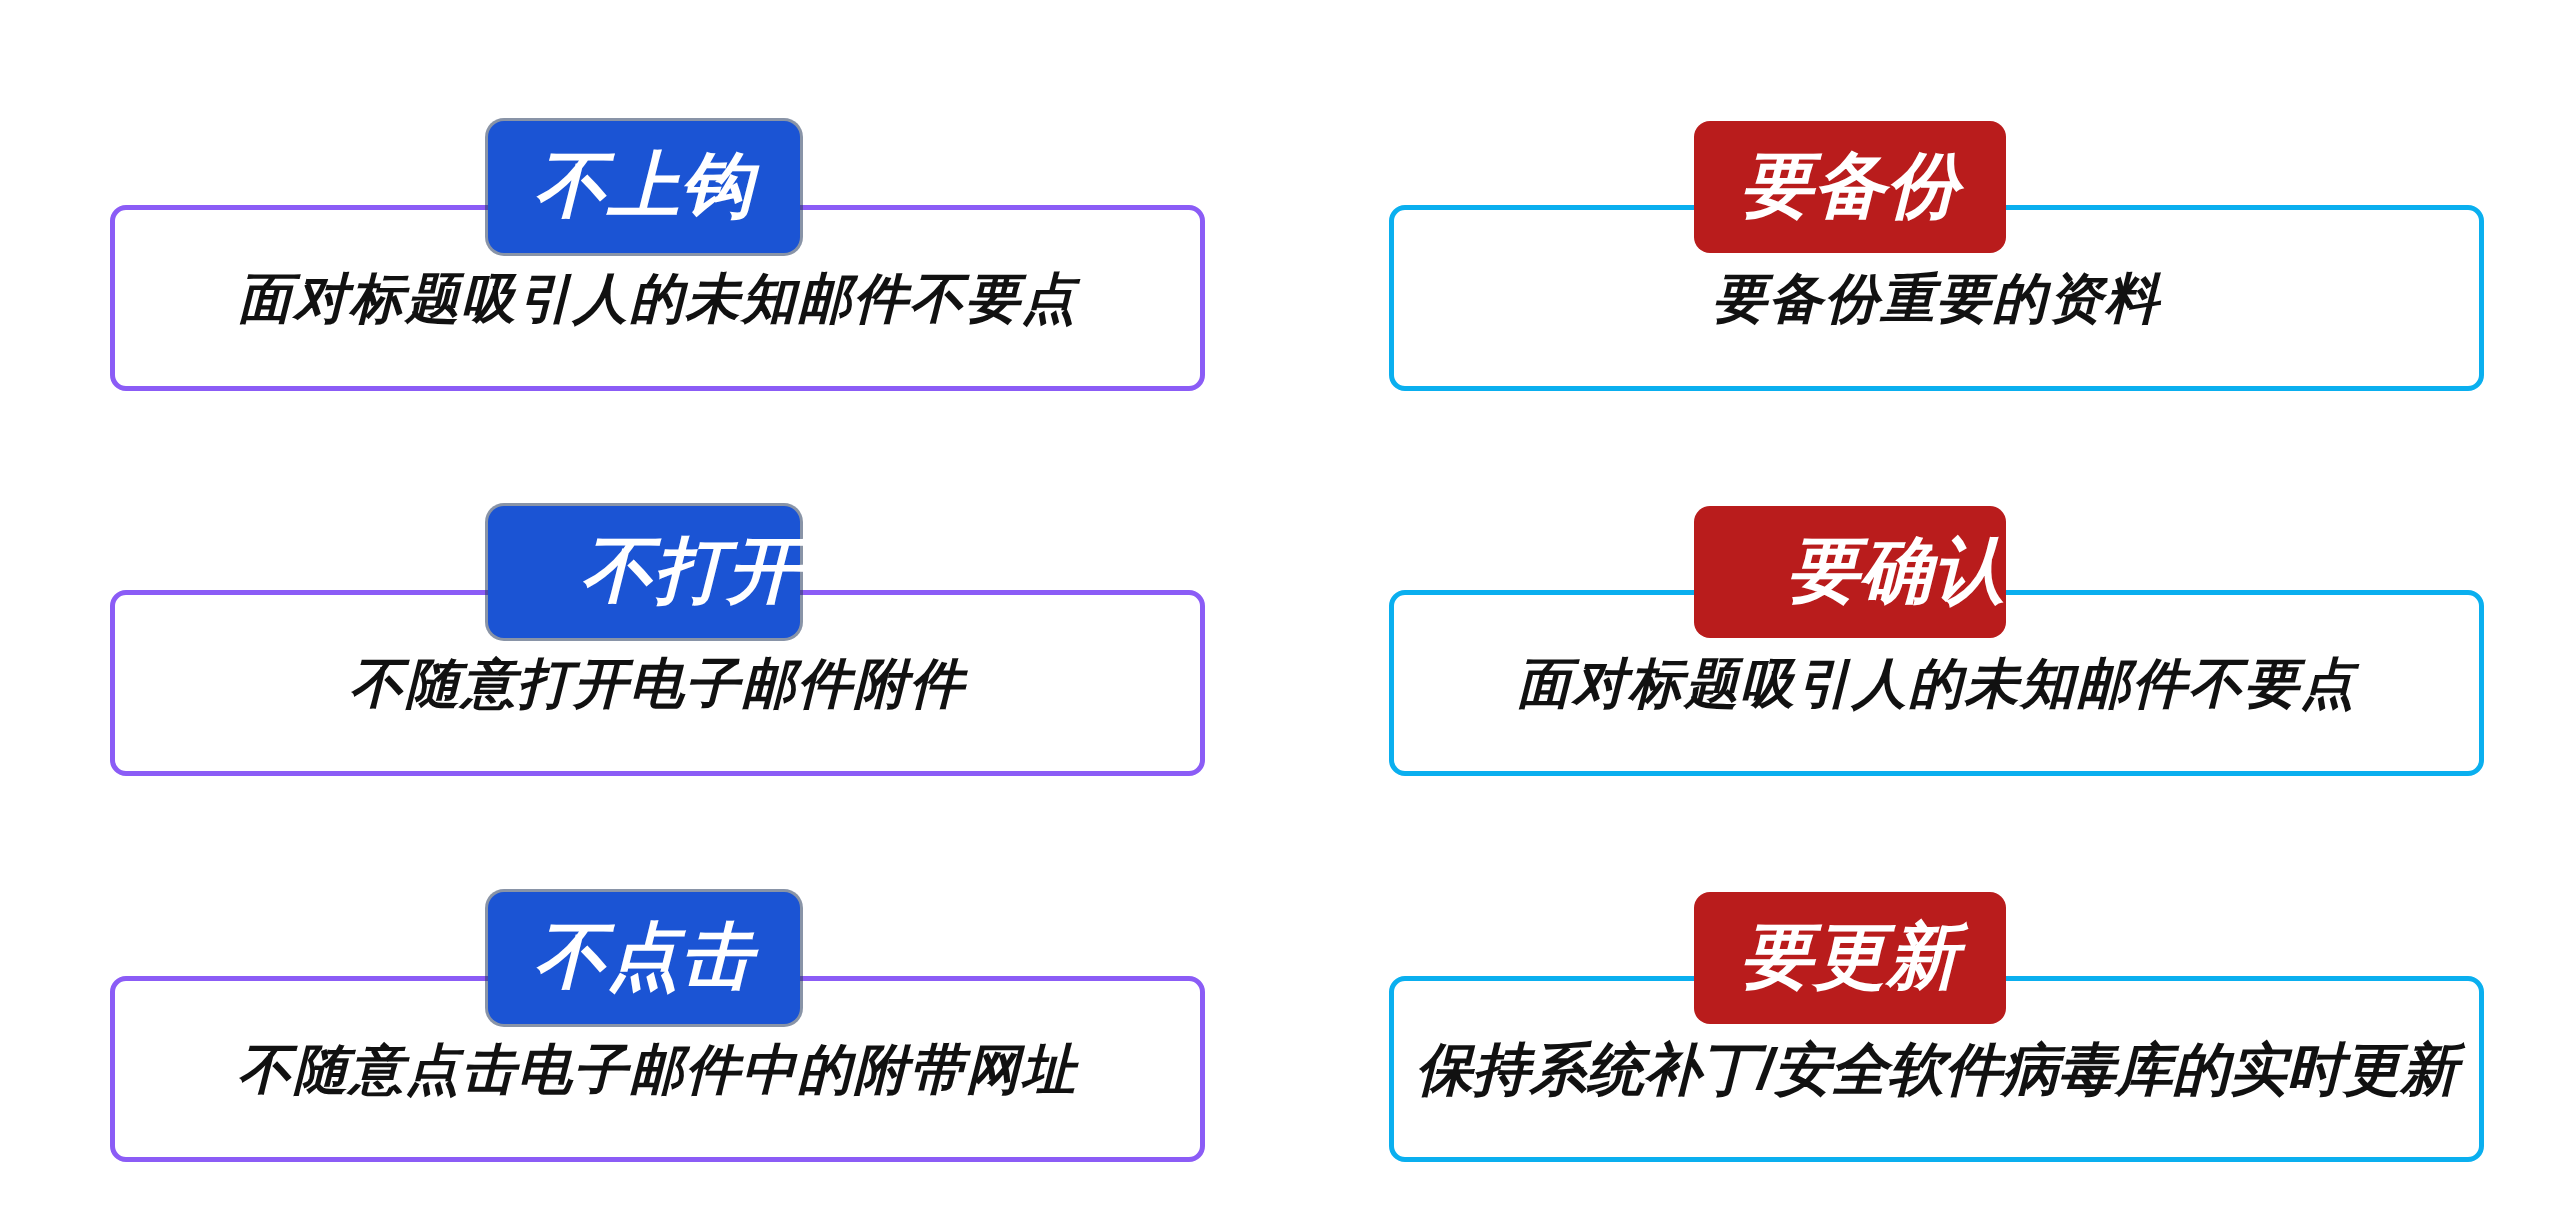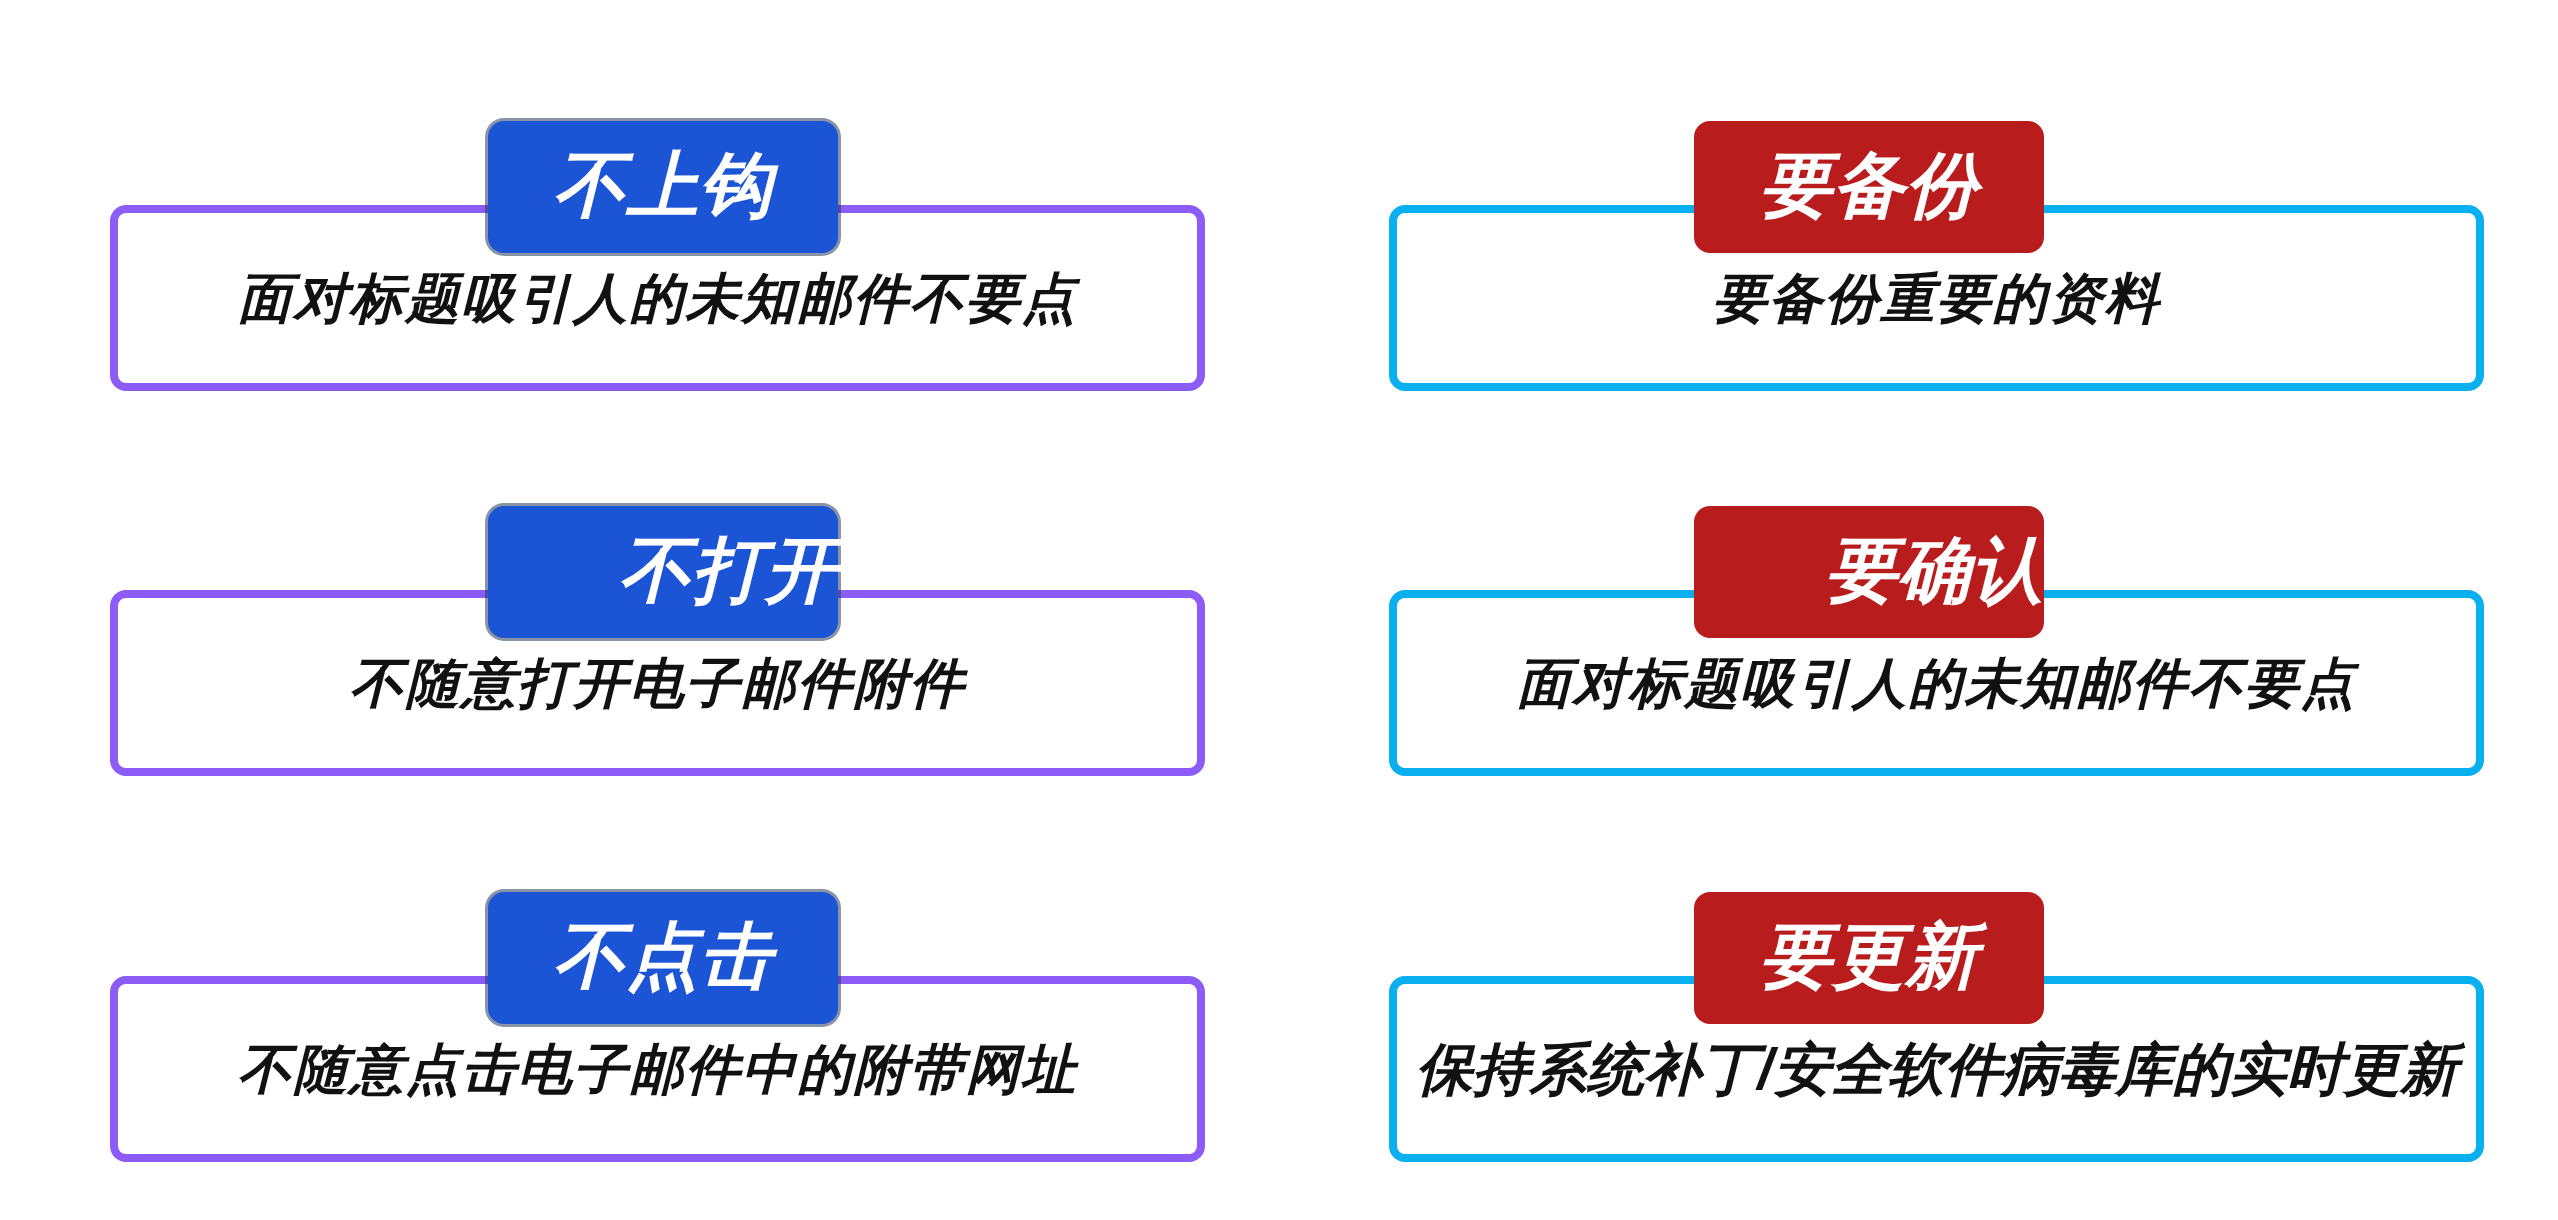--- a/index.html
+++ b/index.html
@@ -37,21 +37,21 @@
     position: relative;
   }
 
   
   .card {
     position: absolute;
     left: 110px;
     right: 74px;
     top: 205px;
     height: 186px;
-    border: 8px solid #8b5cf6;
+    border: 5px solid #8b5cf6;
     border-radius: 16px;
     box-sizing: border-box;
     background: transparent;
   }
   .cell.cyan .card {
     border-color: #0aafef;
   }
 
   
   .row2 .card { top: 182px; }
@@ -78,21 +78,21 @@
   .card-text.tight {
     font-size: 57px;
     letter-spacing: 0px;
   }
 
   
   .badge {
     position: absolute;
     left: 488px;
     top: 121px;
-    width: 350px;
+    width: 312px;
     height: 132px;
     background: #1b54d4;
     border-radius: 16px;
     display: flex;
     align-items: center;
     justify-content: center;
     box-shadow: 0 0 0 3px rgba(40, 60, 95, 0.55);
     z-index: 3;
   }
   .cell.cyan .badge {

